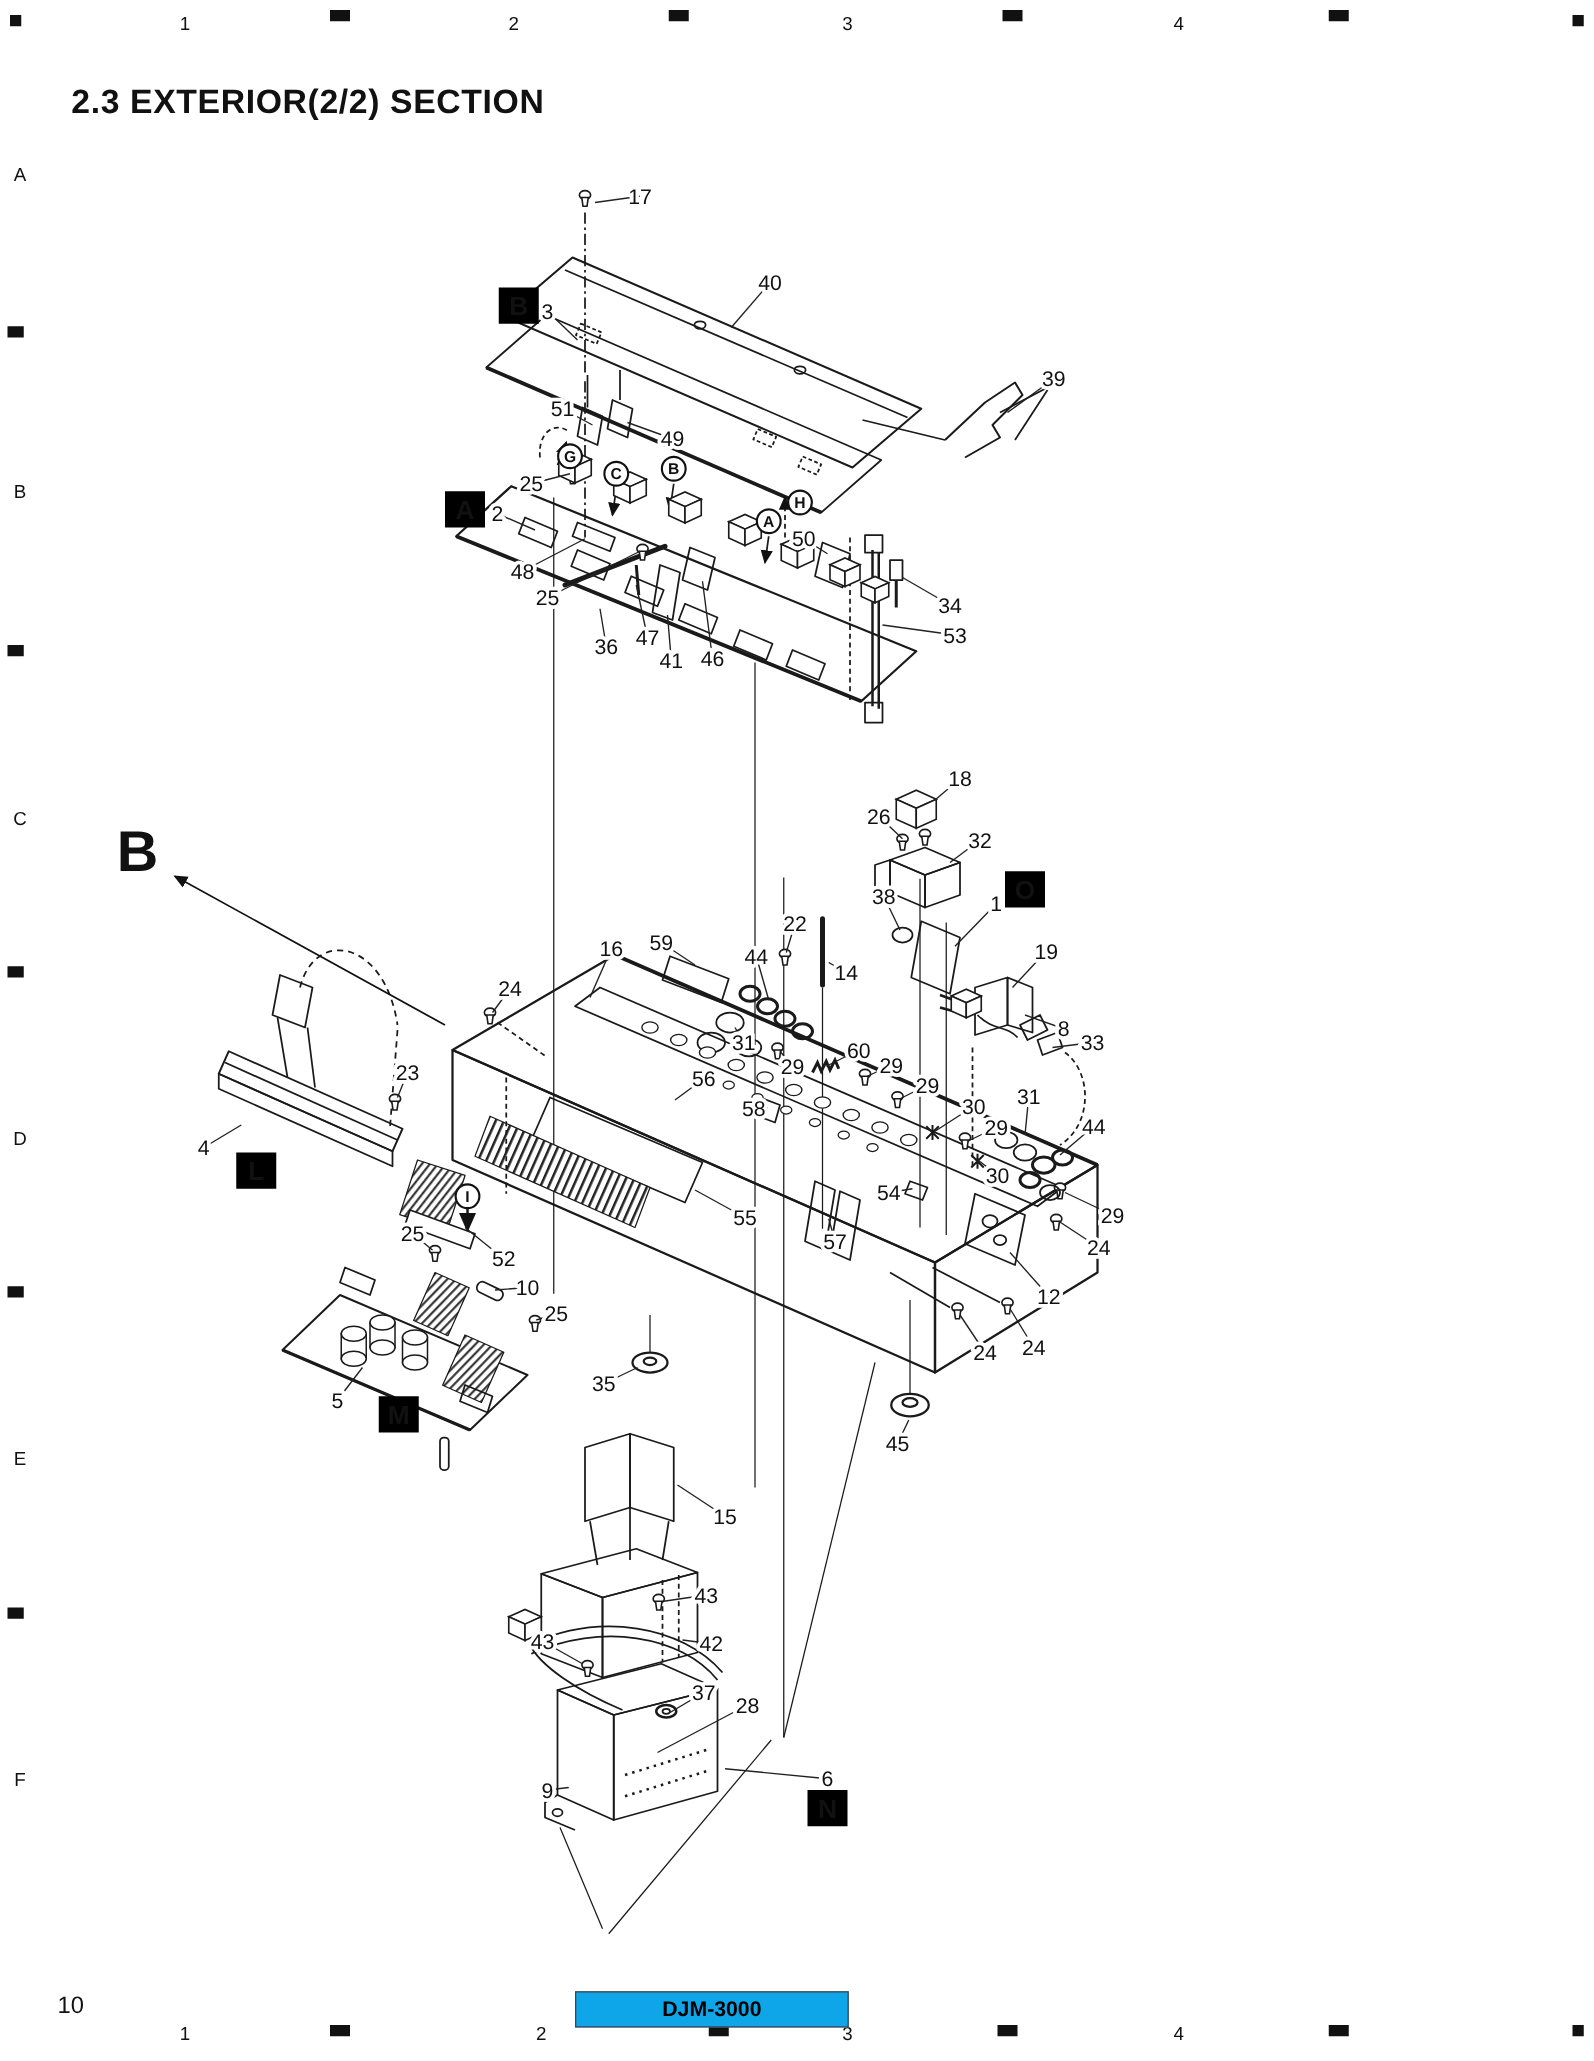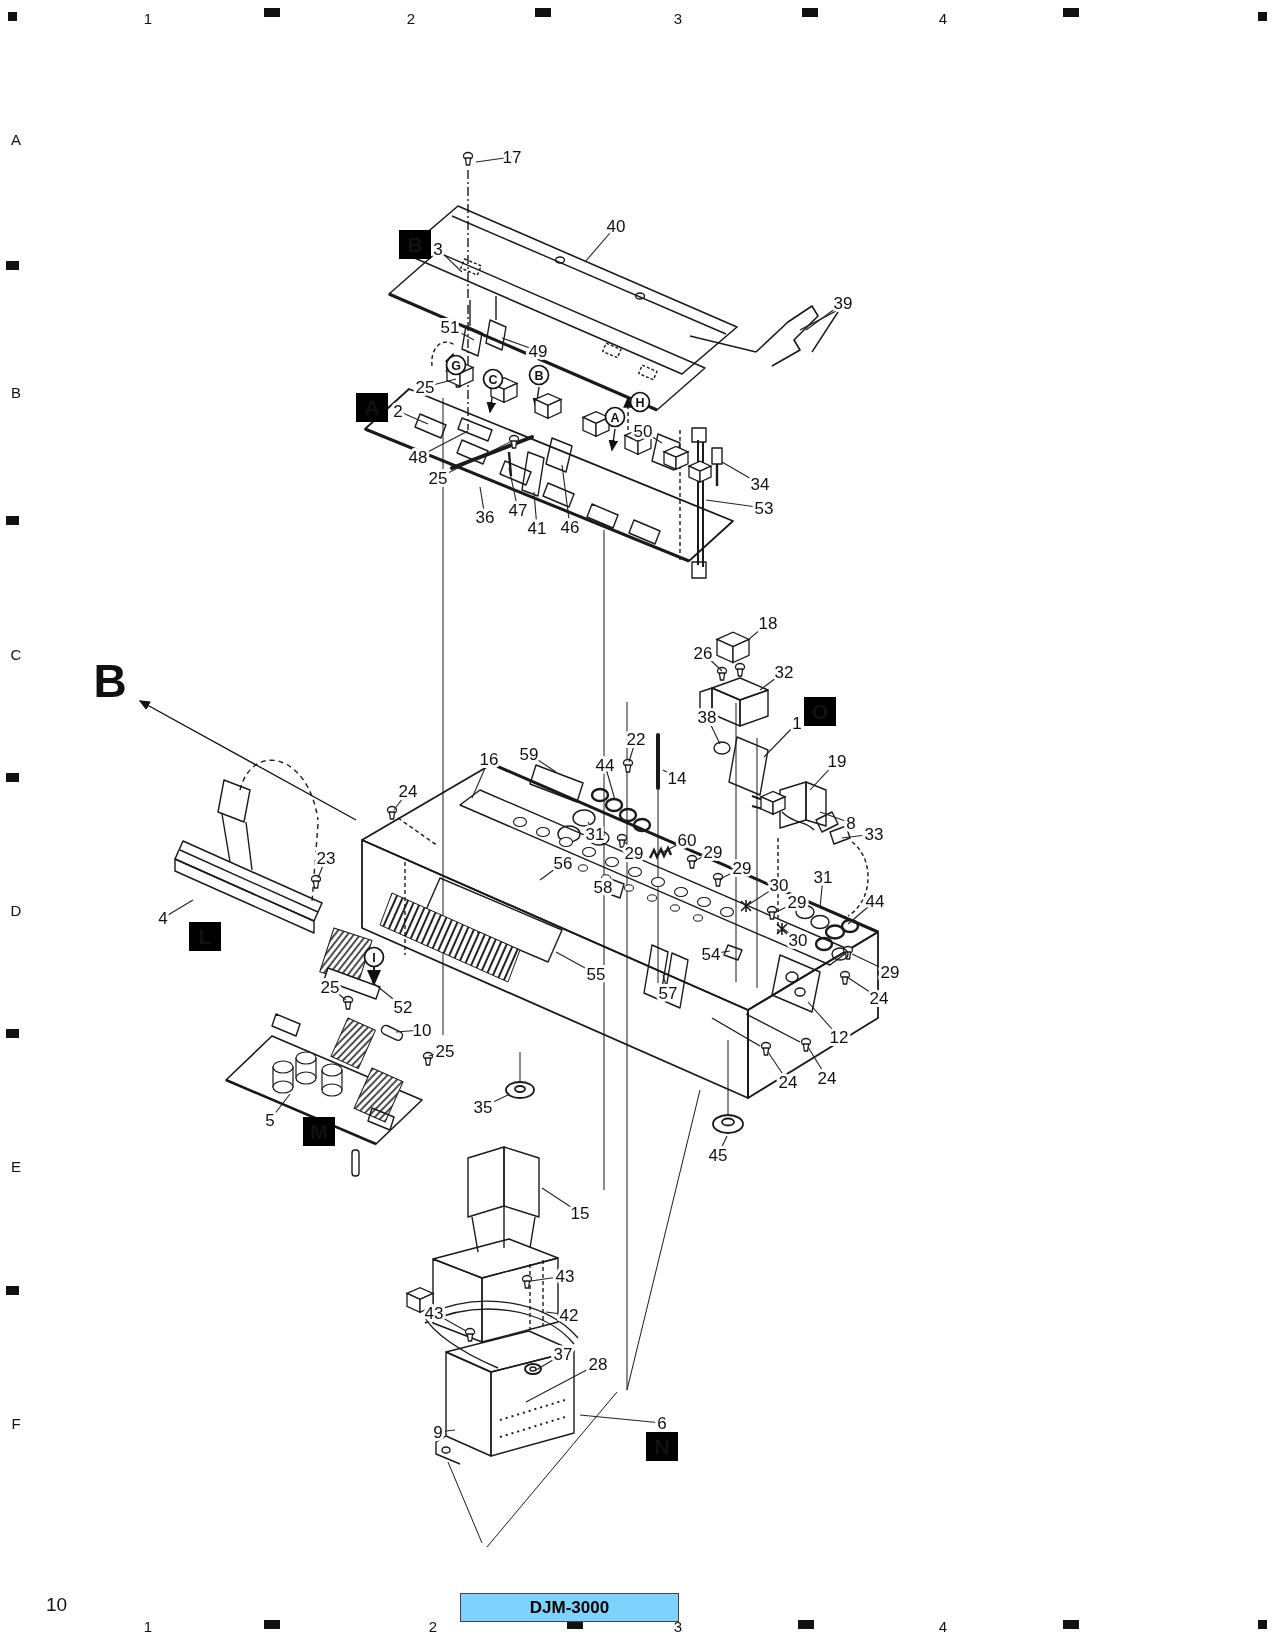--- a/index.html
+++ b/index.html
@@ -2,29 +2,30 @@
 <html><head>
 <meta charset="utf-8">
 <style>
   html,body{margin:0;padding:0;background:#fff;}
   #page{position:relative;width:1275px;height:1649px;background:#fff;overflow:hidden;
         font-family:"Liberation Sans","DejaVu Sans",sans-serif;color:#111;}
   #title{position:absolute;left:57px;top:48px;font-size:27px;font-weight:bold;letter-spacing:.5px;}
   #art{position:absolute;left:0;top:0;}
   #footer-page{position:absolute;left:46px;top:1594px;font-size:19px;}
   #model-badge{position:absolute;left:460px;top:1593px;width:217px;height:27px;
-        background:#7dd3fc;border:1px solid #444;display:flex;align-items:center;justify-content:center;
+        background:#0ea5e9;border:1px solid #444;display:flex;align-items:center;justify-content:center;
         font-size:17px;font-weight:bold;color:#000;}
   svg text{font-family:"Liberation Sans","DejaVu Sans",sans-serif;fill:#111;}
   .halo{paint-order:stroke;stroke:#fff;stroke-width:6px;stroke-linejoin:round;}
 </style>
 </head>
 <body>
 
 <div id="page">
+  <h1 id="title">2.3  EXTERIOR(2/2) SECTION</h1>
 
   <svg id="art" width="1275" height="1649" viewBox="0 0 1275 1649">
     <defs>
       <marker id="ah" markerWidth="9" markerHeight="8" refX="7" refY="3.5" orient="auto">
         <path d="M0,0 L8,3.5 L0,7 Z" fill="#111"></path>
       </marker>
       <pattern id="fins" width="5" height="5" patternUnits="userSpaceOnUse" patternTransform="rotate(20)">
         <rect width="5" height="5" fill="#fff"></rect>
           <line x1="1" y1="0" x2="1" y2="5" stroke="#222" stroke-width="1.6"></line>
       </pattern>

